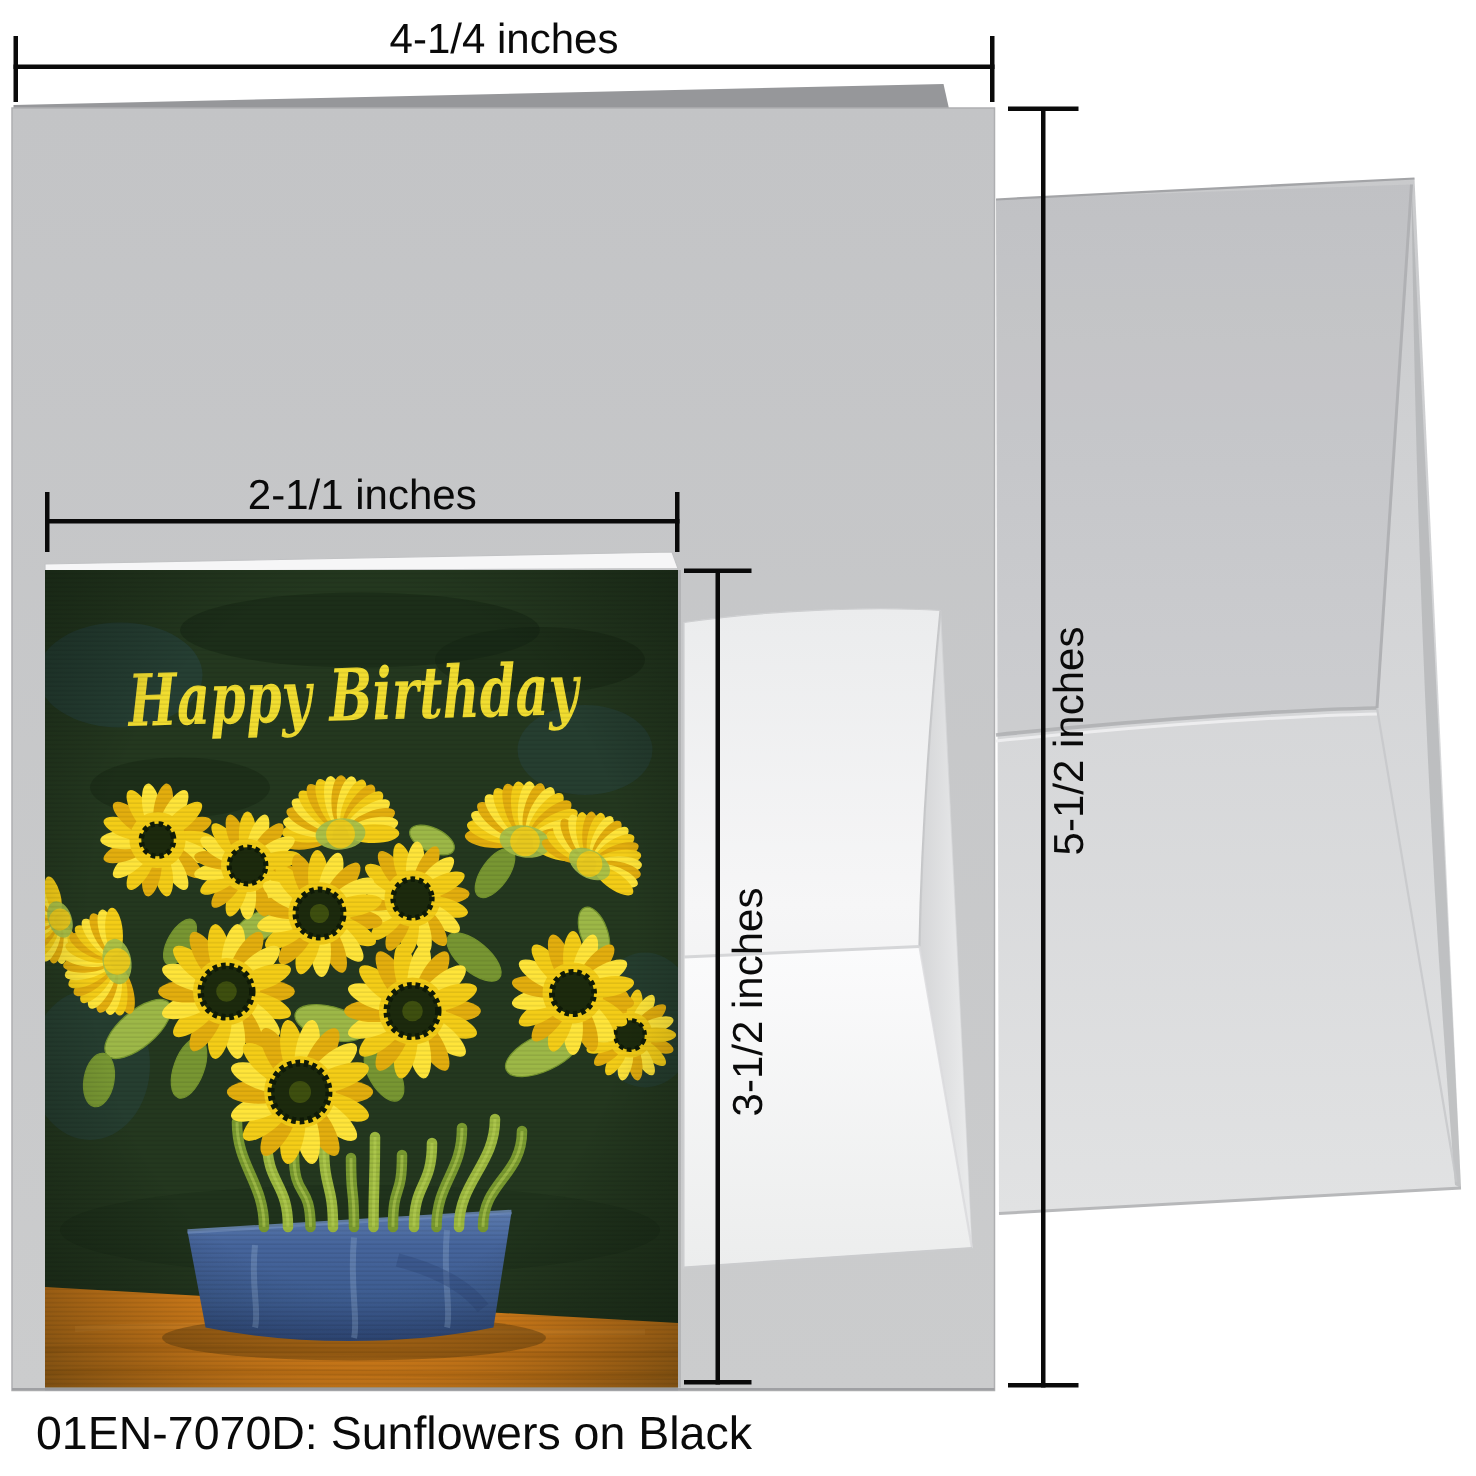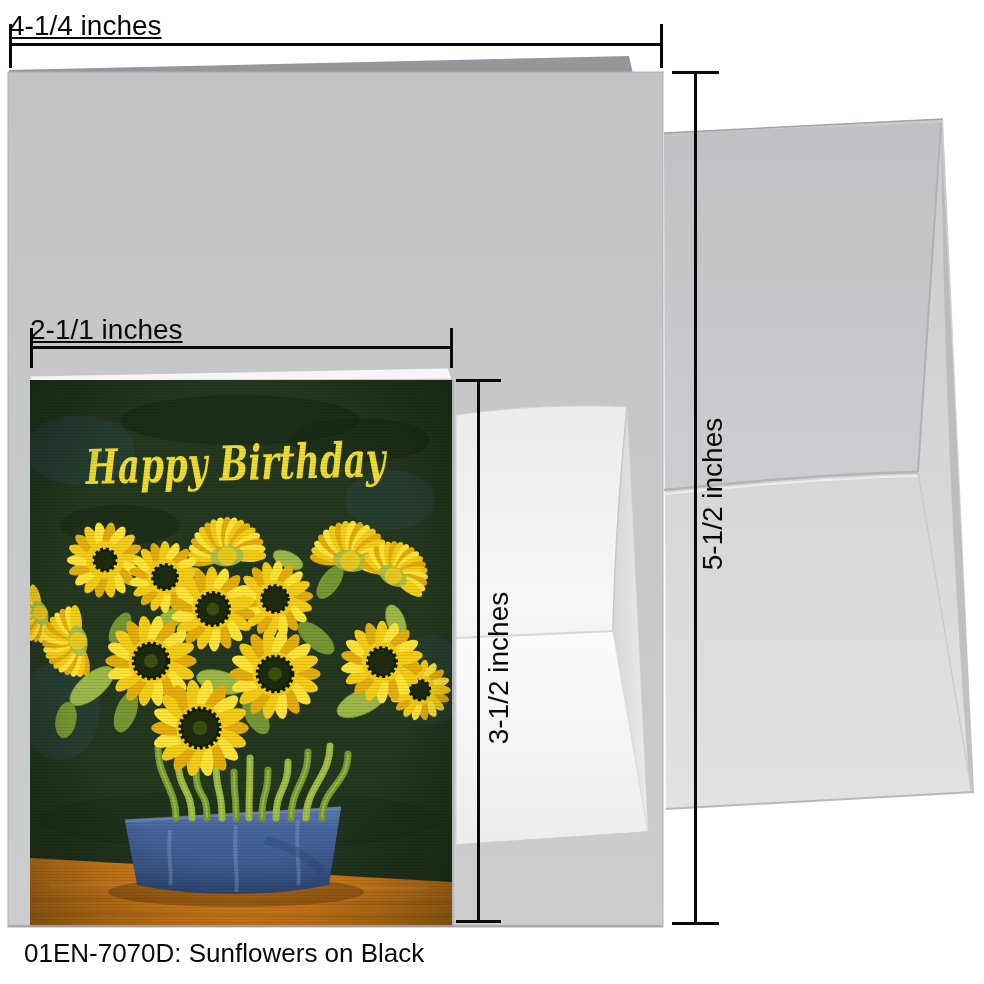--- a/index.html
+++ b/index.html
@@ -4,23 +4,23 @@
 <style>
   html,body{margin:0;padding:0;background:#ffffff;}
   #stage{position:relative;width:984px;height:984px;background:#ffffff;overflow:hidden;
          font-family:"Liberation Sans", sans-serif;}
   #scene{position:absolute;left:0;top:0;z-index:0;}
   #painting{position:absolute;left:30px;top:380px;width:422px;height:545px;z-index:2;}
   #painting svg{display:block;}
   .dim{position:absolute;background:#0a0a0a;z-index:3;}
   .dim-label{position:absolute;color:#0a0a0a;font-size:28px;letter-spacing:0;z-index:3;
              font-family:"Liberation Sans", sans-serif;}
-  .dim-label.center{text-align:left;text-decoration:underline;}
+  .dim-label.center{text-align:center;}
   .dim-label.vert{transform:translate(-50%,-50%) rotate(-90deg);white-space:nowrap;}
-  #caption{position:absolute;left:24px;top:938px;font-size:26px;color:#0a0a0a;z-index:3;
+  #caption{position:absolute;left:24px;top:938px;font-size:31px;color:#0a0a0a;z-index:3;
            font-family:"Liberation Sans", sans-serif;}
 </style>
 </head>
 <body>
 
 <div id="stage">
 
   <svg id="scene" width="984" height="984" viewBox="0 0 984 984">
     <defs>
       <linearGradient id="envGrad" x1="0" y1="0" x2="0" y2="1">

